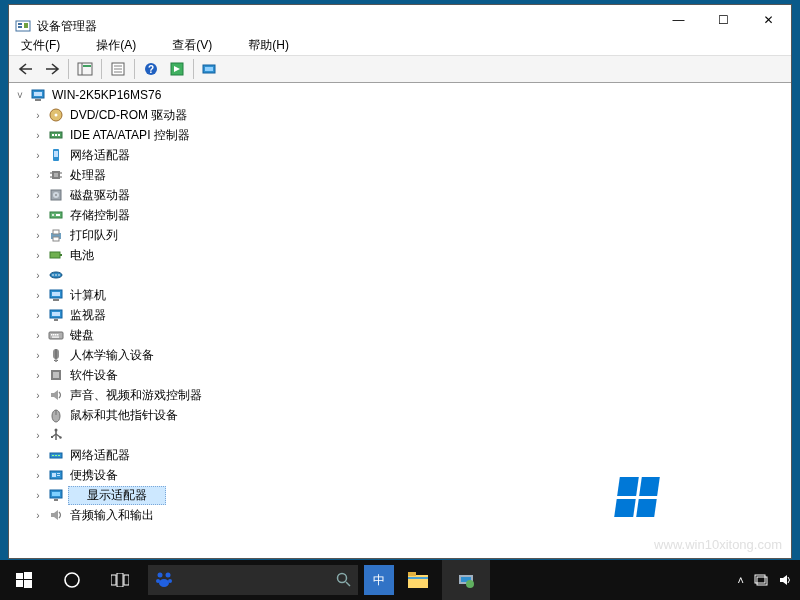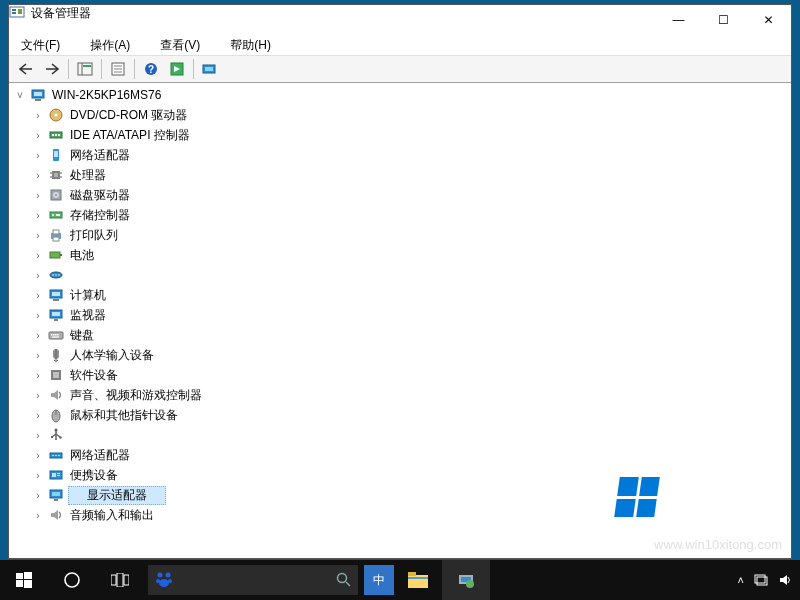--- a/index.html
+++ b/index.html
@@ -2,27 +2,27 @@
 <html><head>
 <meta charset="utf-8">
 <style>
 * { margin: 0; padding: 0; box-sizing: border-box; font-family: "Microsoft YaHei", "Segoe UI", sans-serif; }
 body { width: 800px; height: 600px; background: #0a5a8a; overflow: hidden; position: relative; }
 
 .window {
   position: absolute; left: 8px; top: 4px; width: 784px; height: 555px;
   background: #fff; border: 1px solid #555;
 }
-.titlebar { height: 30px; background: #fff; display: flex; align-items: flex-start; }
+.titlebar { height: 30px; background: #fff; display: flex; align-items: flex-end; padding-left: 6px; }
 .titlebar-icon { width: 16px; height: 16px; margin-right: 6px; }
 .title-text { font-size: 12px; color: #000; flex: 1; }
 .win-controls { display: flex; height: 100%; }
 .win-btn { width: 45px; display: flex; align-items: center; justify-content: center; font-size: 12px; cursor: default; }
 
-.menubar { height: 20px; display: flex; padding-left: 4px; font-size: 12px; align-items: center; gap: 14px; }
+.menubar { height: 20px; display: flex; padding-left: 4px; font-size: 12px; align-items: center; gap: 20px; }
 .menu-item { padding: 2px 8px; cursor: default; }
 
 .toolbar { height: 28px; border-top: 1px solid #e0e0e0; border-bottom: 1px solid #a0a0a0; background: #f5f5f5; display: flex; align-items: center; padding: 0 4px; gap: 0; }
 .tool-btn { width: 24px; height: 22px; display: flex; align-items: center; justify-content: center; margin: 0 1px; border: 1px solid transparent; }
 .tool-sep { width: 1px; height: 20px; background: #c0c0c0; margin: 0 3px; }
 
 .tree-area { position: absolute; top: 78px; left: 0; right: 0; bottom: 0; overflow: auto; padding: 2px 0 0 4px; font-size: 12px; }
 .tree-root { }
 .tree-row { display: flex; align-items: center; height: 20px; white-space: nowrap; }
 .expander { width: 14px; height: 14px; display: flex; align-items: center; justify-content: center; font-size: 10px; color: #6a6a6a; cursor: default; margin-right: 1px; }

